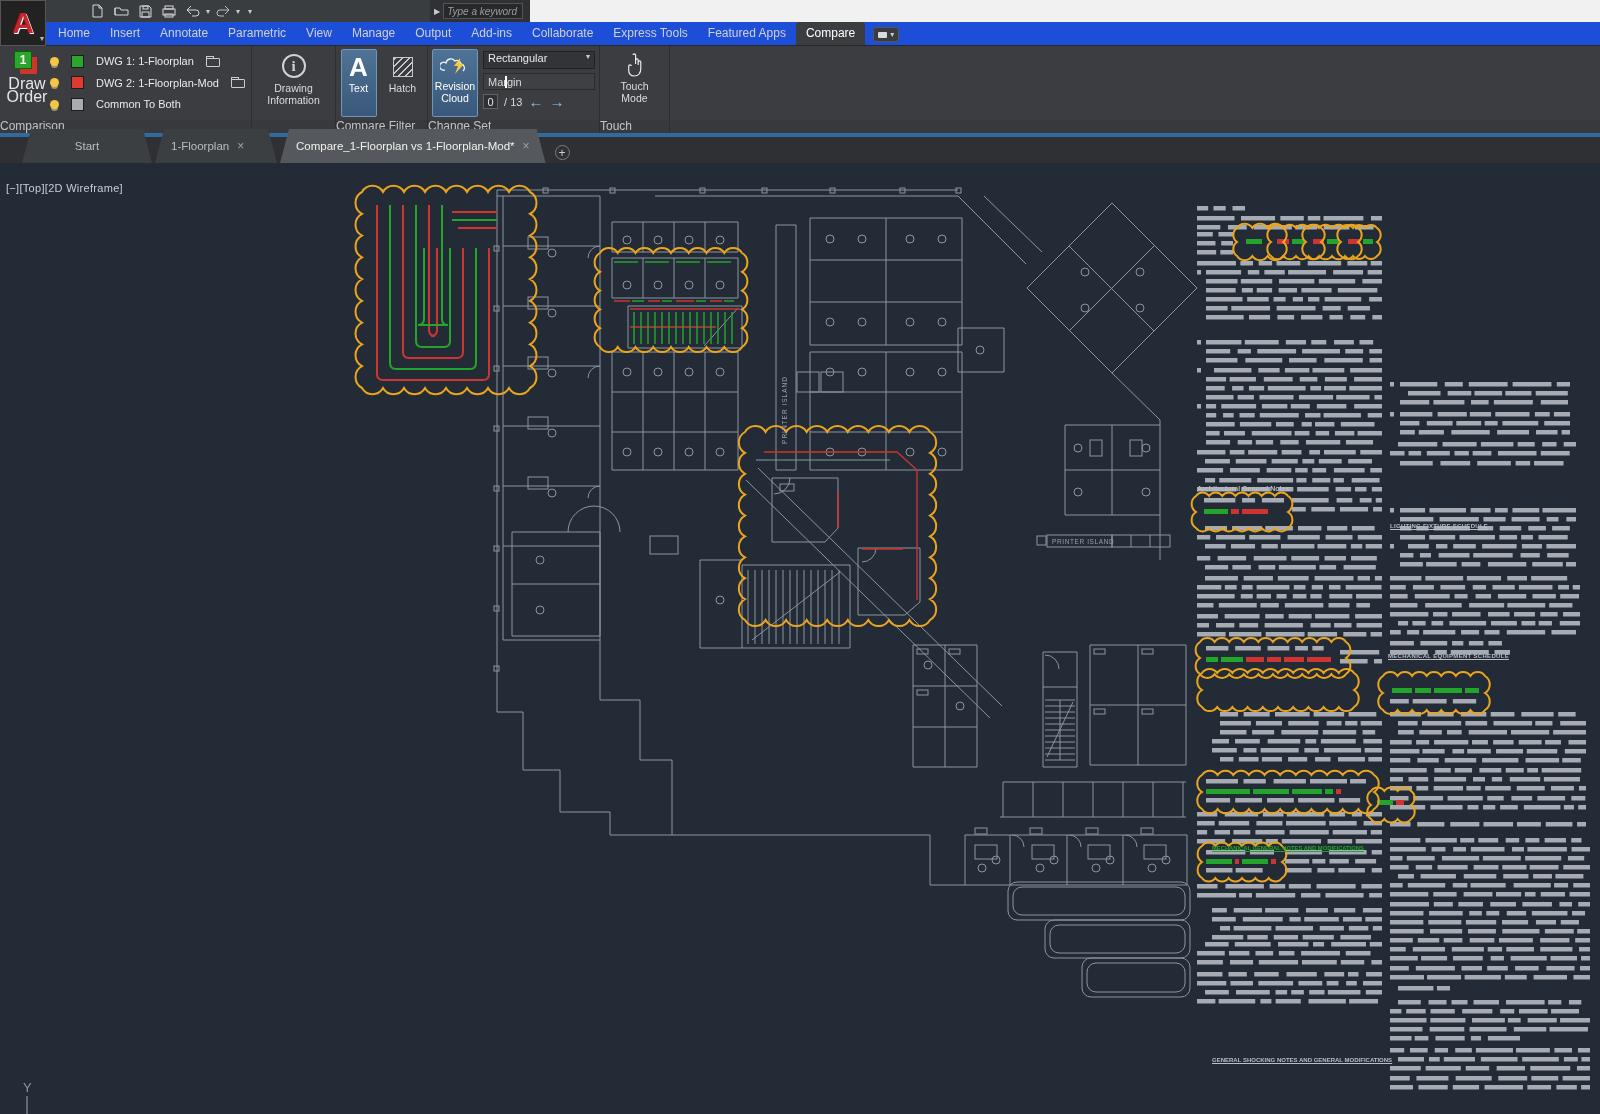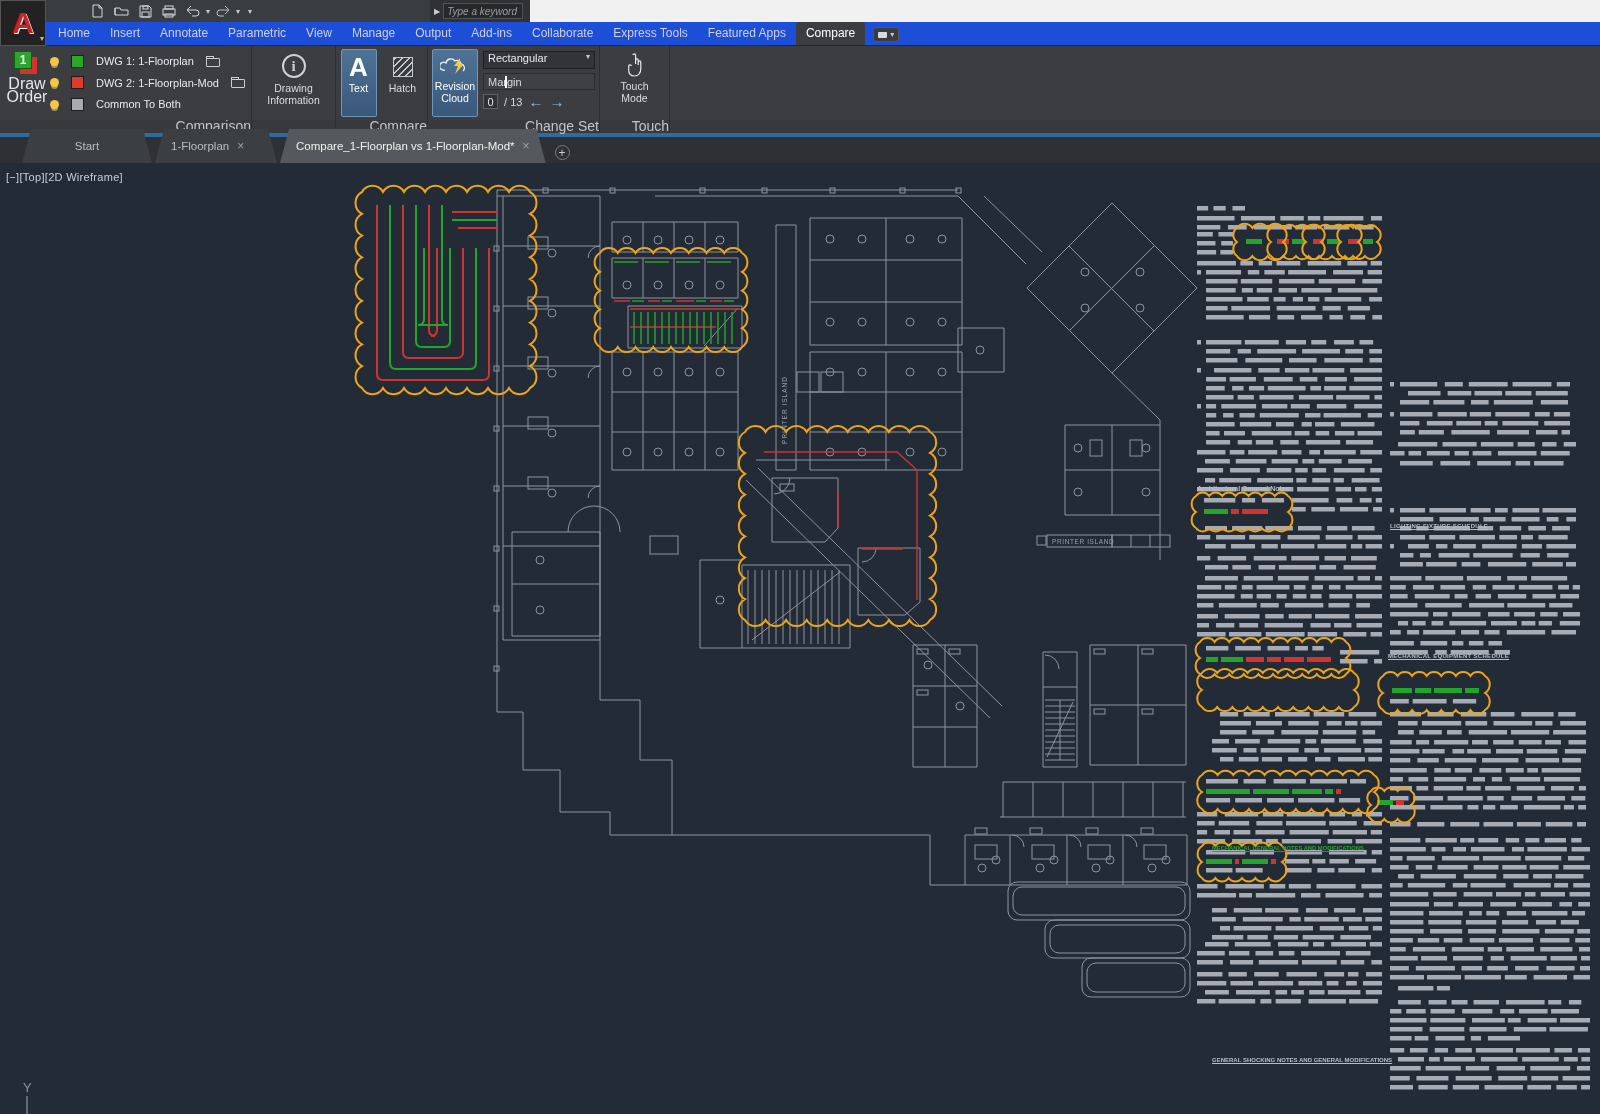--- a/index.html
+++ b/index.html
@@ -23,21 +23,21 @@
   .ribbontabs { height:24px; background:#1d4ed8; display:flex; align-items:flex-end; padding-left:48px; border-bottom:1px solid #26282a; }
   .rtab { font-size:12px; color:#CFD2D5; padding:4px 10px 5px; cursor:default; }
   .rtab.active { background:#3B3D40; color:#FFFFFF; border-radius:3px 3px 0 0; }
   .media-btn { margin-left:8px; margin-bottom:3px; height:15px; border:1px solid #55585b; border-radius:3px;
     display:flex; align-items:center; padding:0 4px; gap:3px; background:#3A3C3F; }
   .media-btn .sq { width:9px; height:6px; background:#D8DBDE; border-radius:1px; }
   .ribbonbody { height:74px; background:#3B3D40; display:flex; }
   .ribbonlabels { height:13px; background:#37393C; display:flex; border-bottom:0; }
   .bluestrip { height:4px; background:#2E6B9E; }
   .panel { height:74px; border-right:1px solid #2C2E30; display:flex; padding:3px 4px; }
-  .plabel { font-size:14px; color:#C2C5C8; text-align:right; border-right:1px solid #2C2E30; line-height:13px; }
+  .plabel { font-size:12px; color:#C2C5C8; text-align:left; border-right:1px solid #2C2E30; line-height:13px; }
   .drawo { width:46px; display:flex; flex-direction:column; align-items:center; }
   .drawo-ic { position:relative; width:26px; height:26px; margin-top:2px; }
   .drawo-ic .back { position:absolute; left:6px; top:6px; width:17px; height:17px; background:#D0342C; }
   .drawo-ic .front { position:absolute; left:0; top:0; width:18px; height:18px; background:#2BA52B; border:1px solid #0e5e0e;
     color:#fff; font-size:12px; font-weight:bold; display:flex; align-items:center; justify-content:center; }
   .drawo .lbl { font-size:16px; color:#E4E6E8; line-height:13px; }
   .cmp-rows { display:flex; flex-direction:column; justify-content:space-between; padding:2px 0 3px; }
   .cmp-row { display:flex; align-items:center; gap:12px; height:20px; }
   .bulb { width:9px; height:9px; border-radius:50%; background:#F5C644; box-shadow:0 3px 0 -1px #9a9a6a; }
   .swatch { width:13px; height:13px; border:1px solid #1d1d1d; }
@@ -66,21 +66,21 @@
   .cs-count .tot { font-size:11px; color:#D8DADC; }
   .cs-count .arr { color:#8FC0EE; font-size:15px; font-weight:bold; line-height:12px; }
   .doctabs { height:26px; background:#2E3033; display:flex; align-items:flex-end; padding-left:22px; gap:3px; }
   .dtab { height:34px; display:flex; align-items:center; gap:8px; padding:0 16px; font-size:11.5px;
     background:#3C3F42; color:#B9BDC2; clip-path:polygon(9px 0, calc(100% - 9px) 0, 100% 100%, 0 100%); }
   .dtab.active { background:#55585C; color:#F2F2F2; }
   .dtab .x { color:#9FA3A8; font-size:12px; }
   .plusbtn { width:15px; height:15px; border:1px solid #7a7d80; border-radius:50%; color:#C8CCD0; font-size:12px;
     display:flex; align-items:center; justify-content:center; margin-bottom:3px; margin-left:6px; }
   .canvas { position:relative; height:951px; background:#232B37; }
-  .vpctl { position:absolute; left:6px; top:8px; font-size:11px; color:#C9CED4; letter-spacing:.3px; }
+  .vpctl { position:absolute; left:6px; top:19px; font-size:11px; color:#C9CED4; letter-spacing:.3px; }
   #plan { position:absolute; left:0; top:0; }
   .hdg { position:absolute; color:#B9BEC5; white-space:nowrap; }
   .hdg.u { text-decoration:underline; }
 </style>
 </head>
 <body>
 
 <div class="titlebar">
   <div class="logo">
     <span class="a">A</span>

